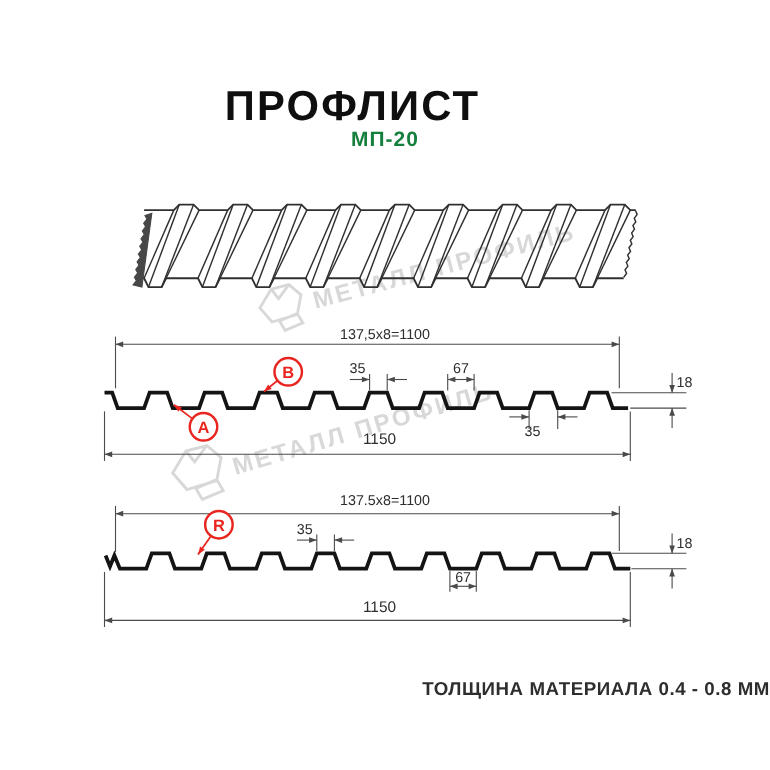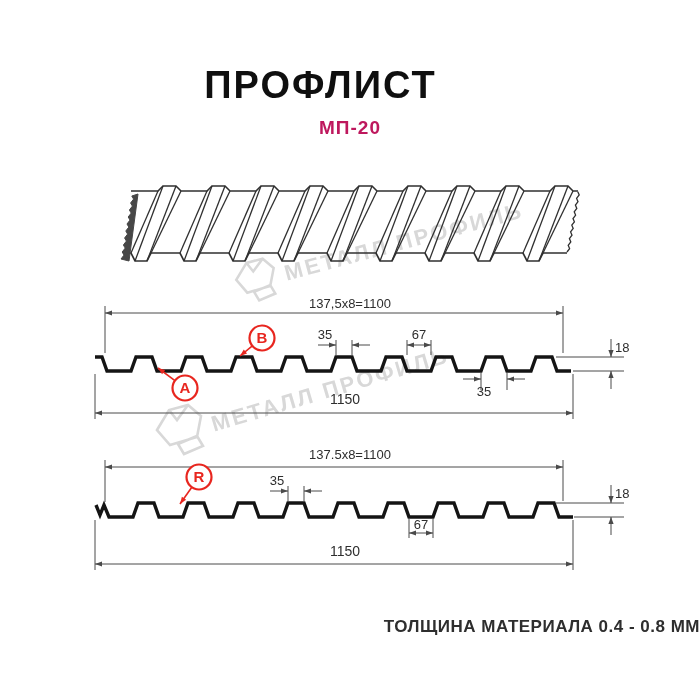--- a/index.html
+++ b/index.html
@@ -1,21 +1,21 @@
 <!DOCTYPE html>
 <html><head>
 <meta charset="utf-8">
 <style>
   html,body{margin:0;padding:0;background:#ffffff;}
   .page{position:relative;width:700px;height:700px;background:#fff;overflow:hidden;
         font-family:"Liberation Sans", sans-serif;}
-  .title{position:absolute;top:64px;left:0;width:641px;text-align:center;
+  .title{position:absolute;top:76px;left:0;width:641px;text-align:center;
          font-size:38px;font-weight:700;letter-spacing:2px;color:#0f0f0f;}
   .subtitle{position:absolute;top:117px;left:0;width:700px;text-align:center;
-         font-size:19px;font-weight:700;letter-spacing:1px;color:#be185d;}
+         font-size:19px;font-weight:700;letter-spacing:1px;color:#15803d;}
   .footer{position:absolute;top:617px;left:0;width:700px;text-align:right;
          font-size:17px;font-weight:700;letter-spacing:.5px;color:#2e2e2e;}
   .wm{position:absolute;white-space:nowrap;font-weight:700;font-size:22px;
       letter-spacing:2.5px;color:#d8d8d8;transform-origin:left center;z-index:1;}
   .wm1{left:285px;top:261px;transform:rotate(-15deg);}
   .wm2{left:212px;top:412px;transform:rotate(-16.5deg);}
   svg#drawing{position:absolute;left:0;top:0;z-index:2;
       font-family:"Liberation Sans", sans-serif;}
 </style>
 </head>

